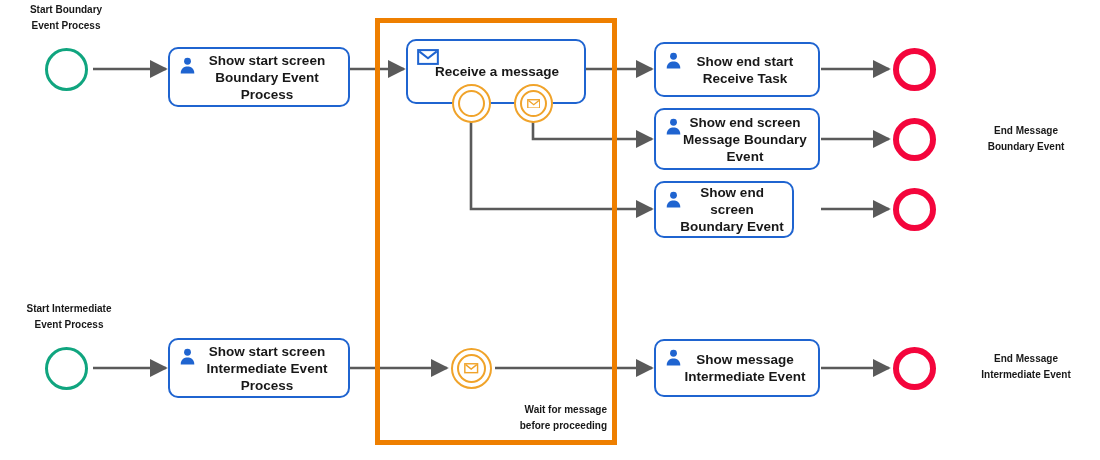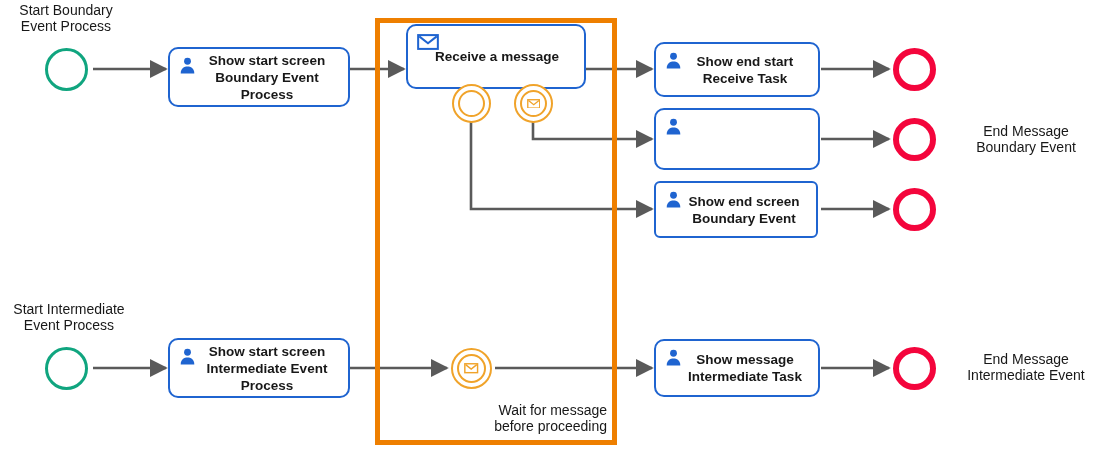--- a/index.html
+++ b/index.html
@@ -103,22 +103,22 @@
     left: 9px;
     top: 8px;
     width: 22px;
     height: 16px;
   }
 
   
   .label {
     position: absolute;
     color: #181818;
-    font-weight: normal;
-    font-size: 14px;
+    font-weight: bold;
+    font-size: 10px;
     line-height: 16px;
     white-space: pre-line;
   }
   .label.center { text-align: center; }
   .label.left   { text-align: left; }
 </style>
 </head>
 <body>
 
 <div id="canvas">
@@ -159,21 +159,21 @@
   <div class="node task" style="left:168px; top:39px; width:182px; height:60px;margin-top:8px;">
     <svg class="user-icon" viewBox="0 0 24 24" xmlns="http://www.w3.org/2000/svg">
       <circle cx="12" cy="6.6" r="4.3" fill="#1f64d0"></circle>
       <path d="M3.4 22 C3.4 15.8 8 13.4 12 13.4 C16 13.4 20.6 15.8 20.6 22 Z" fill="#1f64d0"></path>
     </svg>
     <span class="task-text">Show start screen
 Boundary Event
 Process</span>
   </div>
 
-  <div class="node task" style="left:406px; top:24px; width:180px; height:65px; padding-left:8px;">
+  <div class="node task" style="left:406px; top:39px; width:180px; height:65px; padding-left:8px;">
     <svg class="msg-marker" viewBox="0 0 26 19" xmlns="http://www.w3.org/2000/svg">
       <rect x="1.3" y="1.3" width="23.4" height="16.4" fill="#ffffff" stroke="#1f64d0" stroke-width="2.4"></rect>
       <path d="M2.6 2.8 L13 11 L23.4 2.8" fill="none" stroke="#1f64d0" stroke-width="2.4"></path>
     </svg>
     <span class="task-text">Receive a message</span>
   </div>
 
   <div class="node event-double" style="left:452px; top:84px; width:39px; height:39px; border-radius:50%;">
     <span class="inner-ring"></span>
   </div>
@@ -197,28 +197,31 @@
   </div>
 
   <div class="node event event-end" style="left:893px; top:48px; width:43px; height:43px;"></div>
 
 
   <div class="node task" style="left:654px; top:108px; width:166px; height:62px;">
     <svg class="user-icon" viewBox="0 0 24 24" xmlns="http://www.w3.org/2000/svg">
       <circle cx="12" cy="6.6" r="4.3" fill="#1f64d0"></circle>
       <path d="M3.4 22 C3.4 15.8 8 13.4 12 13.4 C16 13.4 20.6 15.8 20.6 22 Z" fill="#1f64d0"></path>
     </svg>
+    <span class="task-text">Show end screen
+Message
+Boundary Event</span>
   </div>
 
   <div class="node event event-end" style="left:893px; top:118px; width:43px; height:43px;"></div>
 
   <div class="label center" style="left:952px; top:123px; width:148px;">End Message
 Boundary Event</div>
 
-  <div class="node task" style="left:654px; top:181px; width:164px; height:57px;border-radius:6px;">
+  <div class="node task" style="left:654px; top:181px; width:140px; height:57px;">
     <svg class="user-icon" viewBox="0 0 24 24" xmlns="http://www.w3.org/2000/svg">
       <circle cx="12" cy="6.6" r="4.3" fill="#1f64d0"></circle>
       <path d="M3.4 22 C3.4 15.8 8 13.4 12 13.4 C16 13.4 20.6 15.8 20.6 22 Z" fill="#1f64d0"></path>
     </svg>
     <span class="task-text">Show end screen
 Boundary Event</span>
   </div>
 
   <div class="node event event-end" style="left:893px; top:188px; width:43px; height:43px;"></div>
 
@@ -250,21 +253,21 @@
   <div class="label left" style="left:417px; top:402px; width:190px;text-align:right;">Wait for message
 before proceeding</div>
 
   <div class="node task" style="left:654px; top:339px; width:166px; height:58px;">
     <svg class="user-icon" viewBox="0 0 24 24" xmlns="http://www.w3.org/2000/svg">
       <circle cx="12" cy="6.6" r="4.3" fill="#1f64d0"></circle>
       <path d="M3.4 22 C3.4 15.8 8 13.4 12 13.4 C16 13.4 20.6 15.8 20.6 22 Z" fill="#1f64d0"></path>
     </svg>
     <span class="task-text">Show message
 Intermediate
-Task</span>
+Event</span>
   </div>
 
   <div class="node event event-end" style="left:893px; top:347px; width:43px; height:43px;"></div>
 
   <div class="label center" style="left:952px; top:351px; width:148px;">End Message
 Intermediate Event</div>
 
 </div>
 
 </body></html>

